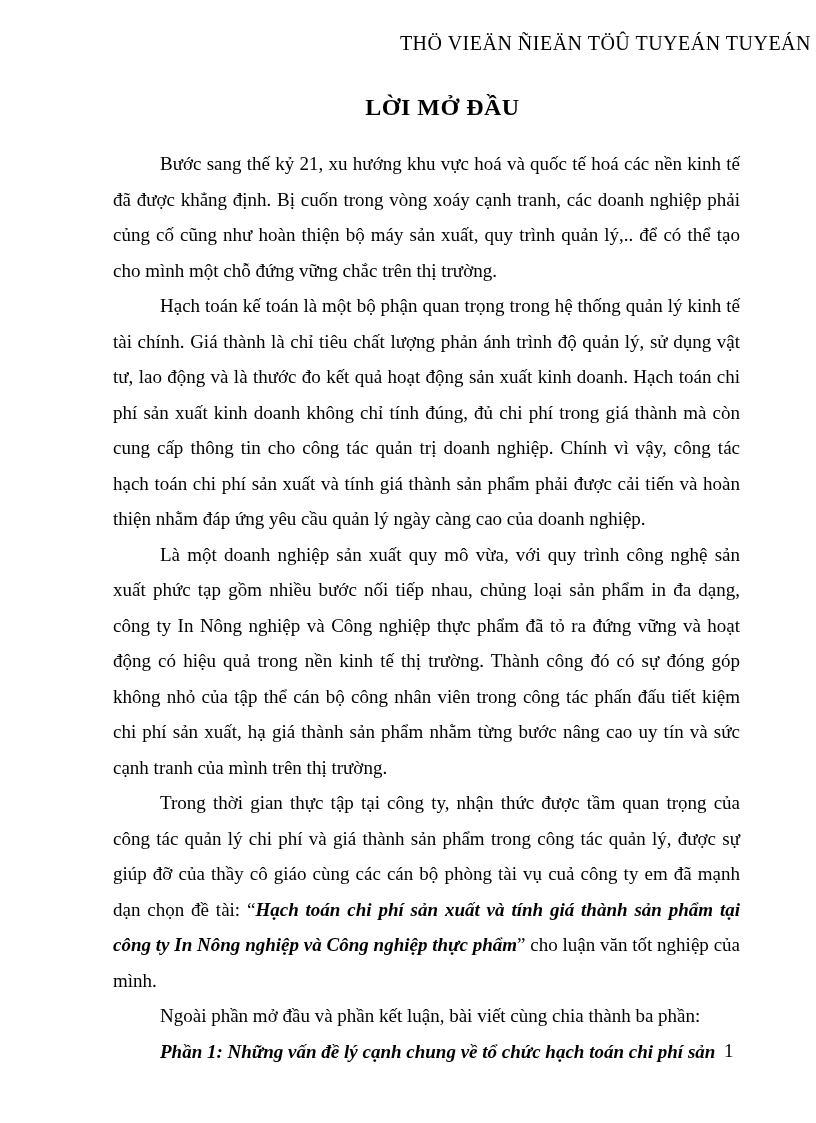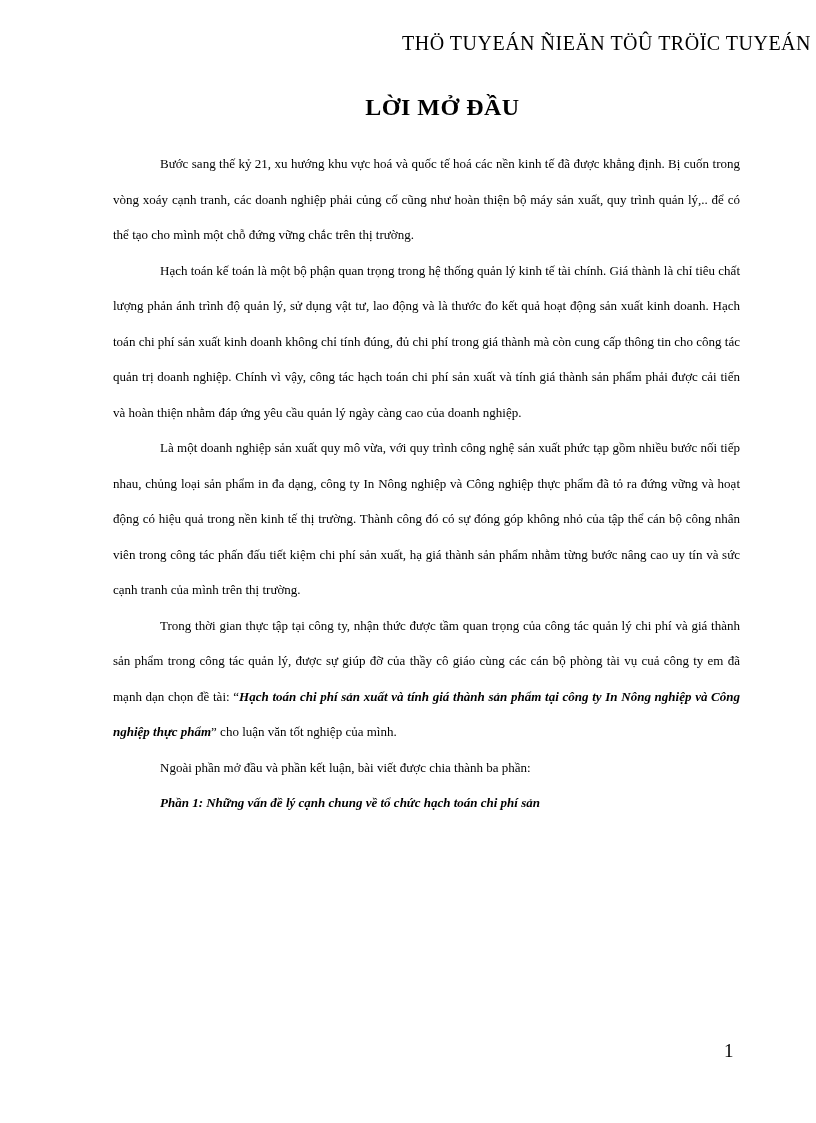--- a/index.html
+++ b/index.html
@@ -33,21 +33,21 @@
     text-align: center;
     font-size: 24px;
     font-weight: bold;
     letter-spacing: 0.5px;
   }
   .doc-body {
     position: absolute;
     top: 146px;
     left: 113px;
     width: 627px;
-    font-size: 13px;
+    font-size: 19px;
     line-height: 35.5px;
     text-align: justify;
   }
   .doc-body p {
     margin: 0;
     text-indent: 47px;
   }
   .seg-normal {
     font-weight: normal;
     font-style: normal;
@@ -61,28 +61,28 @@
     top: 1040px;
     left: 724px;
     font-size: 19px;
   }
 </style>
 </head>
 <body>
 
 <div class="page">
 
-  <div class="header-watermark">THÖ TUYEÁN ÑIEÄN TÖÛ TRÖÏC TUYEÁN</div>
+  <div class="header-watermark">THÖ VIEÄN ÑIEÄN TÖÛ TUYEÁN TUYEÁN</div>
 
   <h1 class="doc-title">LỜI MỞ ĐẦU</h1>
 
   <main class="doc-body" id="doc-body">
       <p><span class="seg-normal">Bước sang thế kỷ 21, xu hướng khu vực hoá và quốc tế hoá các nền kinh tế đã được khẳng định. Bị cuốn trong vòng xoáy cạnh tranh, các doanh nghiệp phải củng cố cũng như hoàn thiện bộ máy sản xuất, quy trình quản lý,.. để có thể tạo cho mình một chỗ đứng vững chắc trên thị trường.</span></p>
       <p><span class="seg-normal">Hạch toán kế toán là một bộ phận quan trọng trong hệ thống quản lý kinh tế tài chính. Giá thành là chỉ tiêu chất lượng phản ánh trình độ quản lý, sử dụng vật tư, lao động và là thước đo kết quả hoạt động sản xuất kinh doanh. Hạch toán  chi phí sản xuất kinh doanh không chỉ tính đúng, đủ chi phí trong giá thành mà còn cung cấp thông tin cho công tác quản trị doanh nghiệp. Chính vì vậy, công tác hạch toán chi phí sản xuất và tính giá thành sản phẩm phải được cải tiến và hoàn thiện nhằm đáp ứng yêu cầu quản lý ngày càng cao của doanh nghiệp.</span></p>
       <p><span class="seg-normal">Là một doanh nghiệp sản xuất quy mô vừa, với quy trình công nghệ sản xuất phức tạp gồm nhiều bước nối tiếp nhau, chủng loại sản phẩm in đa dạng, công ty In Nông nghiệp và Công nghiệp thực phẩm đã tỏ ra đứng vững và hoạt động có hiệu quả trong nền kinh tế thị trường. Thành công đó có sự đóng góp không nhỏ của tập thể cán bộ công nhân viên trong công tác phấn đấu tiết kiệm chi phí sản xuất, hạ giá thành sản phẩm nhằm từng bước nâng cao uy tín và sức cạnh tranh của mình trên thị trường.</span></p>
       <p><span class="seg-normal">Trong thời gian thực tập tại công ty, nhận thức được tầm quan trọng của công tác quản lý chi phí và giá thành sản phẩm trong công tác quản lý, được sự giúp đỡ của thầy cô giáo cùng các cán bộ phòng tài vụ cuả công ty em đã mạnh dạn chọn đề tài: “</span><span class="seg-bold-italic">Hạch toán chi phí sản xuất và tính giá thành sản phẩm tại công ty In Nông nghiệp và Công nghiệp thực phẩm</span><span class="seg-normal">” cho luận văn tốt nghiệp của mình.</span></p>
-      <p><span class="seg-normal">Ngoài phần mở đầu và phần kết luận, bài viết được chia thành ba phần:</span></p>
+      <p><span class="seg-normal">Ngoài phần mở đầu và phần kết luận, bài viết cùng chia thành ba phần:</span></p>
       <p><span class="seg-bold-italic">Phần 1: Những vấn đề lý cạnh chung về tổ chức hạch toán chi phí sản</span></p>
     </main>
 
   <div class="page-number">1</div>
 
 </div>
 
 </body></html>

